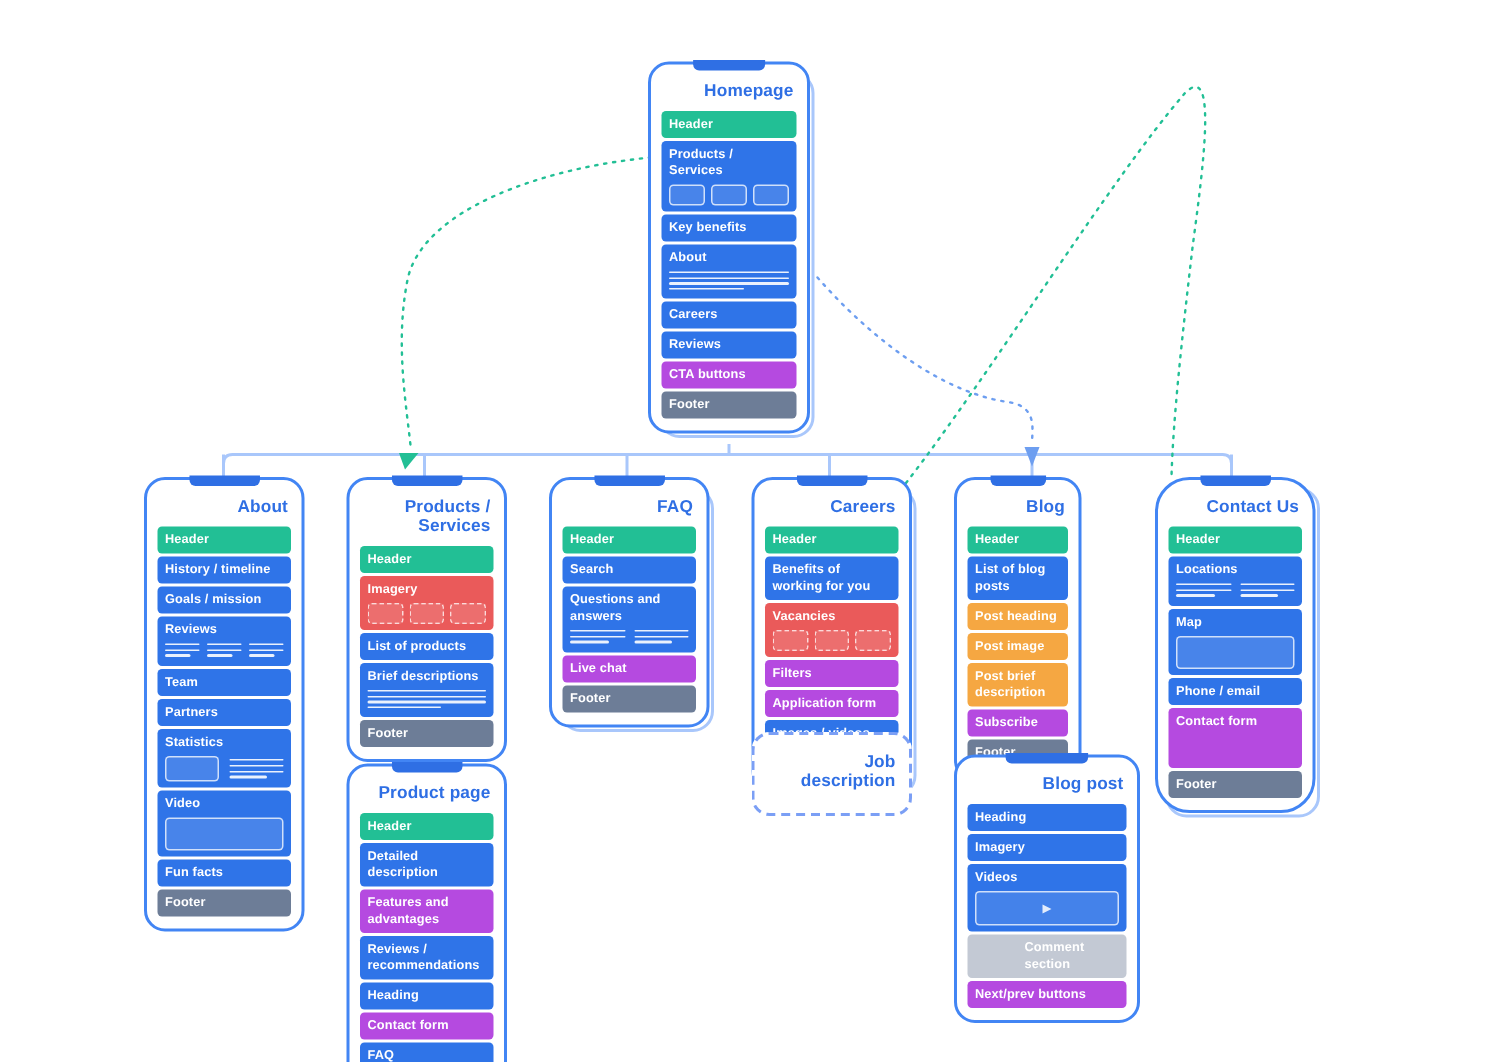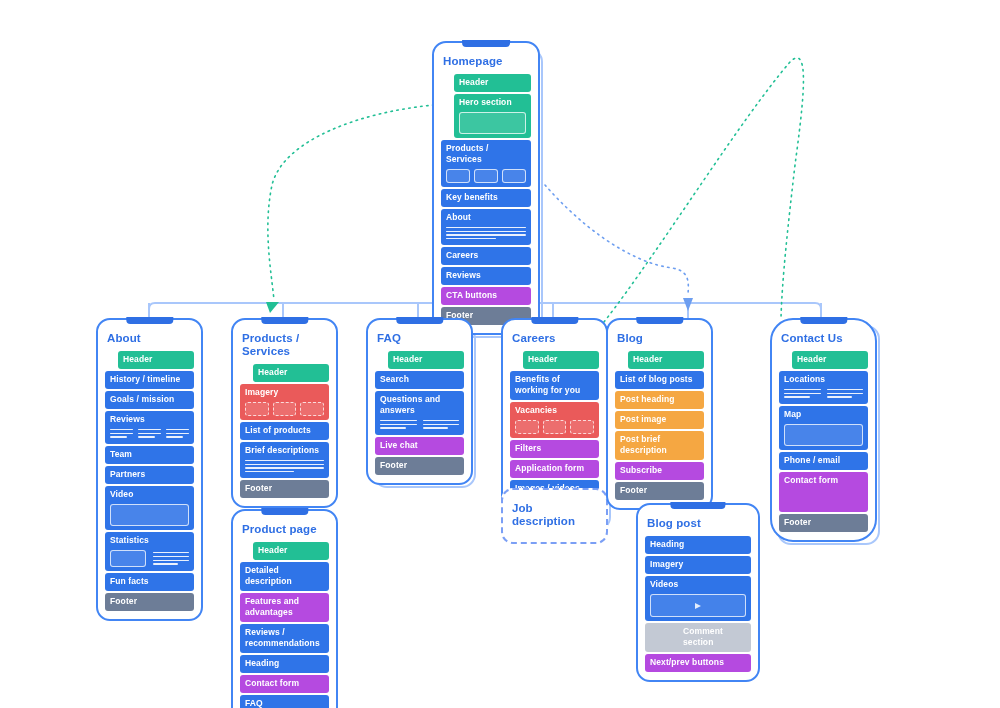--- a/index.html
+++ b/index.html
@@ -26,40 +26,40 @@
     position:absolute; left:5px; top:5px; right:-5px; bottom:-5px;
     border:2px solid #a9c7fb; border-radius:14px;
     z-index:-1;
   }
   .card.noshadow::after{ display:none; }
   .notch{
     position:absolute; top:-3px; left:50%; transform:translateX(-50%);
     width:46%; height:7px; background:#2f6fe4; border-radius:0 0 4px 4px;
   }
   .card-title{
-    text-align:left; color:#2f6fe4; font-weight:bold;
+    text-align:right; color:#2f6fe4; font-weight:bold;
     font-size:11.5px; line-height:13px; padding:6px 2px 6px 2px;
     letter-spacing:.1px;
   }
   .card.dashed{
     border:2px dashed #7b9ff5; border-radius:12px;
   }
   .card.dashed .card-title{ color:#2f6fe4; }
 
   
   .rows{ display:flex; flex-direction:column; gap:2px; }
   .row{
     border-radius:3px;
     color:#ffffff;
     font-size:8.5px; line-height:11px; font-weight:bold;
     padding:3px 5px 4px 5px;
     position:relative;
     letter-spacing:.1px;
   }
-  .row.green { background:#22bf95;margin-left:13px; }
+  .row.green { background:#22bf95; }
   .row.blue  { background:#2f74e8; }
   .row.red   { background:#ea5a5a; }
   .row.purple{ background:#b54ae0; }
   .row.grey  { background:#6d7d97; }
   .row.orange{ background:#f5a742; }
   .row.ltgrey{ background:#c3c9d4;padding-left:38px; }
 
   
   .blockbox{
     border:1px solid rgba(255,255,255,.75);
@@ -140,22 +140,20 @@
     <g fill="none" stroke="#22bf95" stroke-width="1.6" stroke-dasharray="1.5 4.5" stroke-linecap="round">
       <path d="M604,322 C660,250 740,120 790,62 C812,40 802,112 795,165 C788,225 782,280 781,318"></path>
     </g>
   </svg>
 
   <div class="card" style="left:432px; top:41px; width:108px;">
     <div class="notch"></div>
     <div class="card-title">Homepage</div>
     <div class="rows">
       <div class="row green"><span>Header</span></div>
-      <div class="row green"><span>Hero section</span>
-        <div class="blockbox"></div></div>
       <div class="row blue"><span>Products / Services</span>
         <div class="thumbs">
           <div class="blockbox"></div>
           <div class="blockbox"></div>
           <div class="blockbox"></div>
         </div></div>
       <div class="row blue"><span>Key benefits</span></div>
       <div class="row blue"><span>About</span>
         <div class="lines">
             <div class="ln"></div>
@@ -190,32 +188,32 @@
               <div class="ln short"></div>
             </div>
           <div class="col">
               <div class="ln"></div>
               <div class="ln"></div>
               <div class="ln short"></div>
             </div>
         </div></div>
       <div class="row blue"><span>Team</span></div>
       <div class="row blue"><span>Partners</span></div>
-      <div class="row blue"><span>Video</span>
-        <div class="blockbox"></div></div>
       <div class="row blue"><span>Statistics</span>
         <div class="statrow">
           <div class="blockbox"></div>
           <div class="col">
               <div class="ln"></div>
               <div class="ln"></div>
               <div class="ln"></div>
               <div class="ln short"></div>
             </div>
         </div></div>
+      <div class="row blue"><span>Video</span>
+        <div class="blockbox"></div></div>
       <div class="row blue"><span>Fun facts</span></div>
       <div class="row grey"><span>Footer</span></div>
     </div>
   </div>
 
   <div class="card noshadow" style="left:231px; top:318px; width:107px;">
     <div class="notch"></div>
     <div class="card-title">Products / Services</div>
     <div class="rows">
       <div class="row green"><span>Header</span></div>
@@ -292,21 +290,21 @@
       <div class="row purple"><span>Application form</span></div>
       <div class="row blue"><span>Images / videos</span></div>
       <div class="row grey"><span>Footer</span></div>
     </div>
   </div>
 
   <div class="card dashed noshadow" style="left:501px; top:488px; width:107px;">
     <div class="card-title">Job description</div>
   </div>
 
-  <div class="card noshadow" style="left:606px; top:318px; width:107px;">
+  <div class="card noshadow" style="left:636px; top:318px; width:85px;">
     <div class="notch"></div>
     <div class="card-title">Blog</div>
     <div class="rows">
       <div class="row green"><span>Header</span></div>
       <div class="row blue"><span>List of blog posts</span></div>
       <div class="row orange"><span>Post heading</span></div>
       <div class="row orange"><span>Post image</span></div>
       <div class="row orange"><span>Post brief description</span></div>
       <div class="row purple"><span>Subscribe</span></div>
       <div class="row grey"><span>Footer</span></div>

